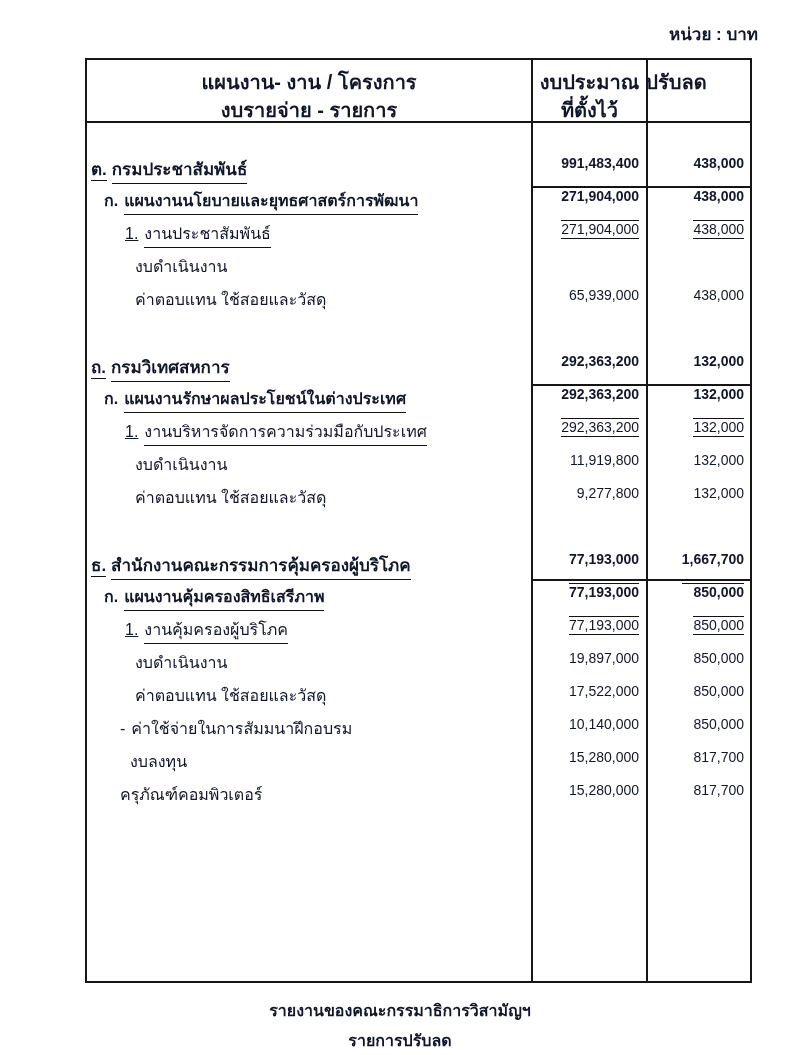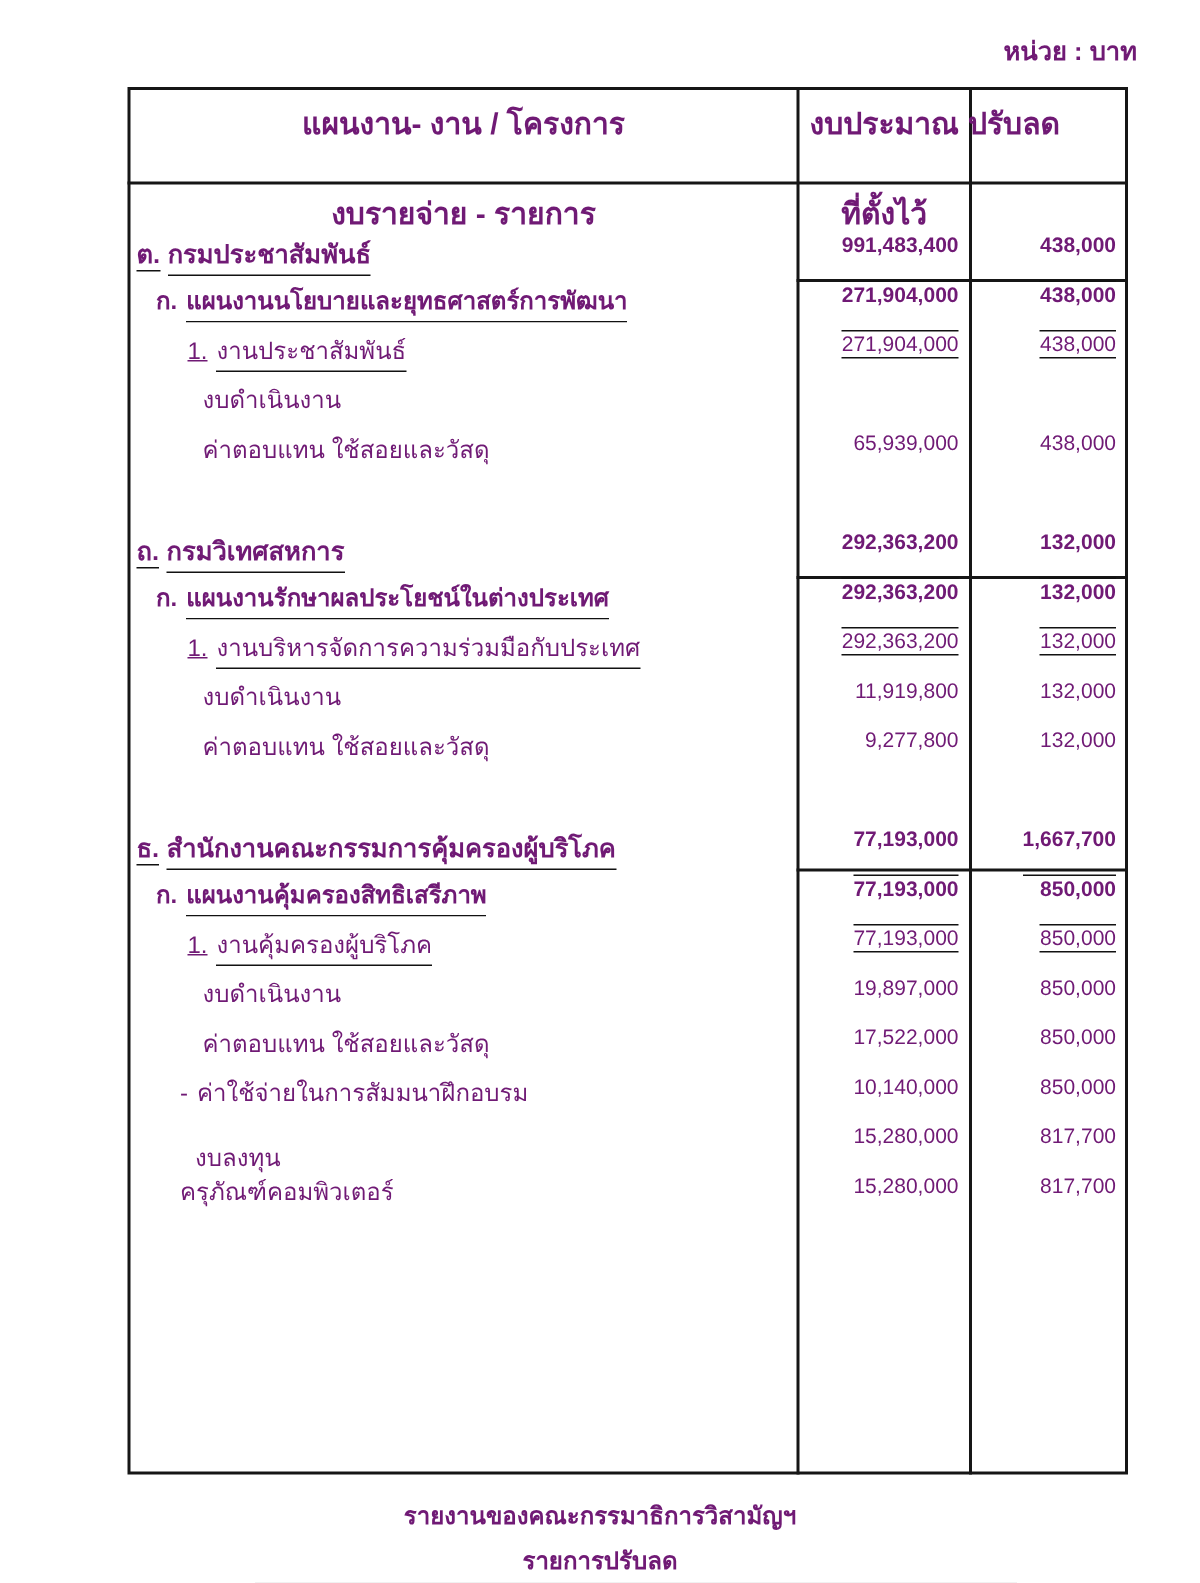--- a/index.html
+++ b/index.html
@@ -1,21 +1,21 @@
 <!DOCTYPE html>
 <html><head>
 <meta charset="utf-8">
 <style>
   html,body{margin:0;padding:0;background:#e8e8e8;}
   .page{
     position:relative;
     width:800px;height:1055px;
     background:#ffffff;
     font-family:"Liberation Sans", sans-serif;
-    color:#701a75;
+    color:#0f172a;
     overflow:hidden;
     margin:0 auto;
   }
   .unit{
     position:absolute;top:20px;right:42px;
     font-size:17px;font-weight:bold;
   }
   
   .frame{
     position:absolute;left:85px;top:58px;width:667px;height:925px;
@@ -28,39 +28,39 @@
   .hline.header-sep{left:85px;top:121px;width:667px;}
   .hline.box1{left:531px;top:186px;width:221px;}
   .hline.box2{left:531px;top:384px;width:221px;}
   .hline.box3{left:531px;top:579px;width:221px;}
   
   .hdr{position:absolute;font-size:20px;font-weight:bold;text-align:center;}
   .hdr.c1{left:87px;width:444px;}
   .hdr.c2{left:533px;width:113px;}
   .hdr.c3{left:624px;width:104px;}
   .hdr.l1{top:66px;}
-  .hdr.l2{top:94px;margin-top:32px;}
+  .hdr.l2{top:94px;}
   
   .row{
     position:absolute;left:87px;width:663px;height:28px;
     display:flex;align-items:flex-start;font-size:16px;
   }
   .c-label{flex:1 1 auto;white-space:nowrap;overflow:hidden;box-sizing:border-box;}
   .c-num{width:115px;flex:0 0 115px;text-align:right;padding-right:7px;box-sizing:border-box;
          font-size:14px;}
   .c-num:last-child{width:104px;flex:0 0 104px;padding-right:6px;}
   .pfx{margin-right:6px;}
   .num{display:inline-block;}
   
   .dept  .c-label{padding-left:4px;}
   .plan  .c-label{padding-left:17px;}
   .work  .c-label{padding-left:38px;text-decoration:underline;}
   .item  .c-label{padding-left:48px;}
   .dash  .c-label{padding-left:33px;}
-  .item2 .c-label{padding-left:43px;margin-top:10px;}
+  .item2 .c-label{padding-left:43px;}
   
   .dept{font-size:17px;}
   .dept .pfx,.dept .lbl{font-weight:bold;border-bottom:1.6px solid #111;padding-bottom:1px;}
   .dept .pfx{margin-right:5px;}
   .plan .pfx{font-weight:bold;}
   .plan .lbl{font-weight:bold;border-bottom:1.6px solid #111;padding-bottom:1px;}
   .work .lbl{border-bottom:1.2px solid #111;padding-bottom:1px;}
   .dept .num,.plan .num{font-weight:bold;border-bottom:1.6px solid #111;padding-bottom:16px;}
   .work .num{border-bottom:1.2px solid #111;padding-bottom:1px;}
   .lbl{display:inline-block;}

